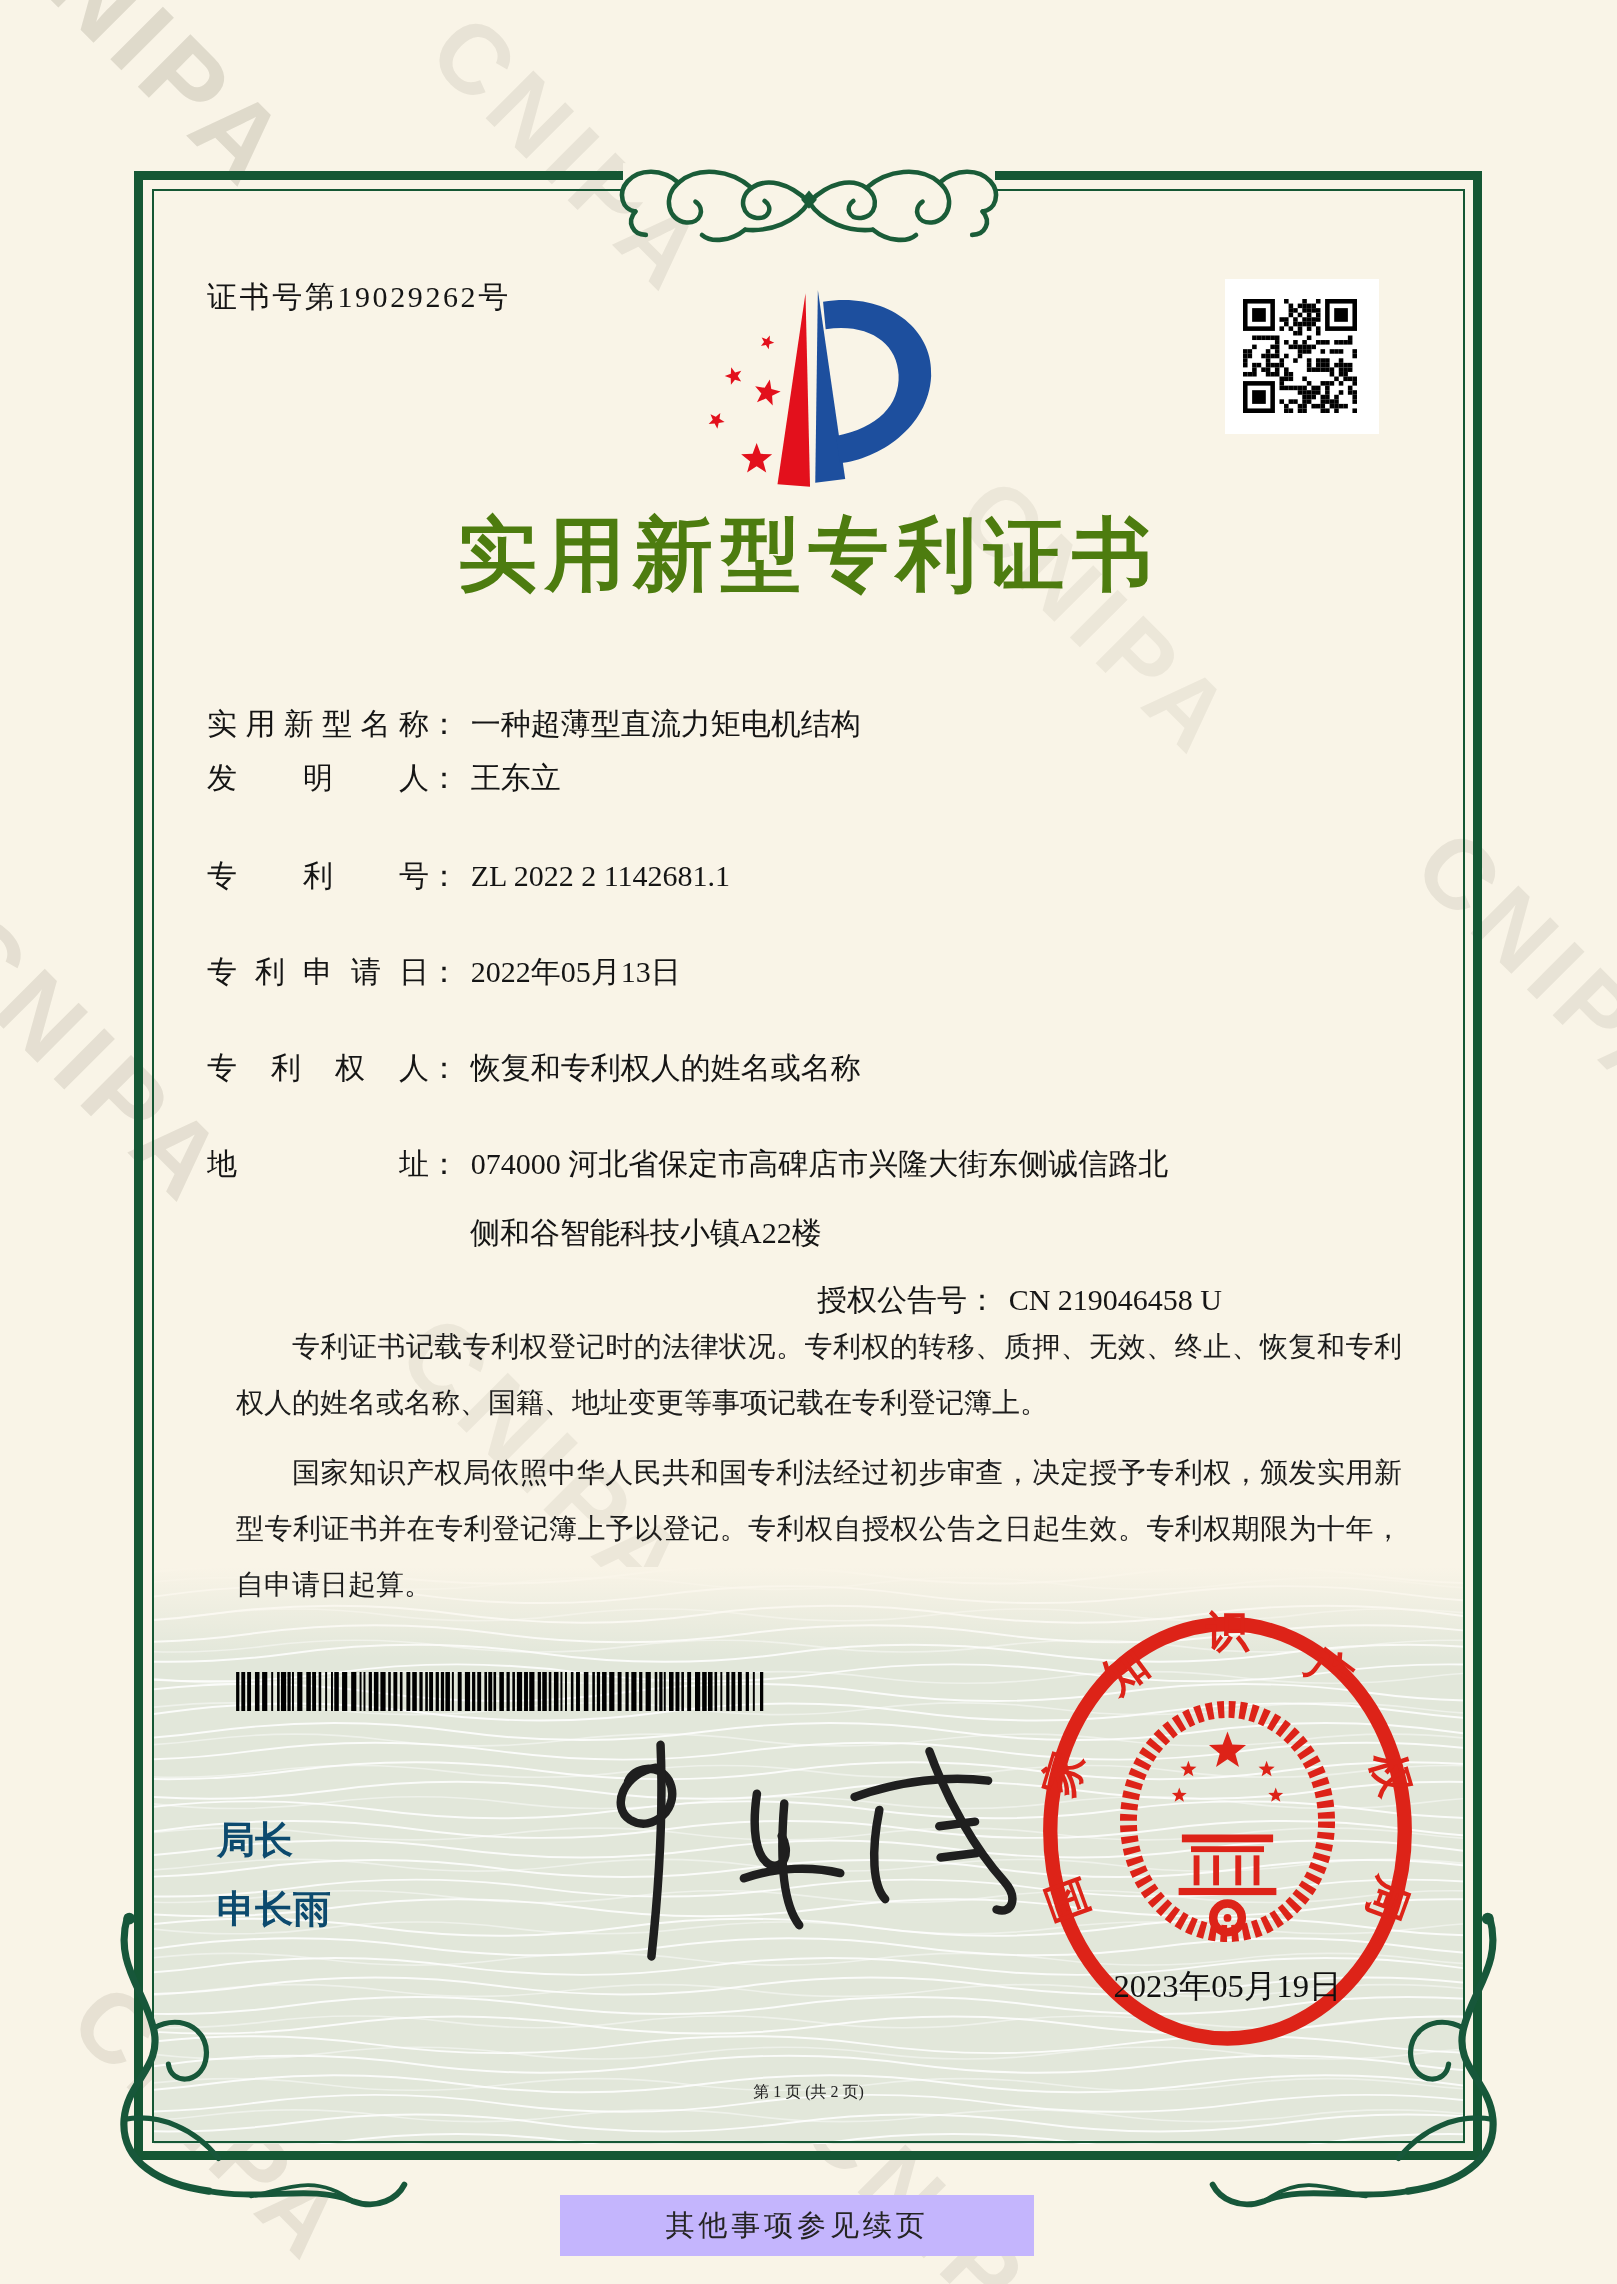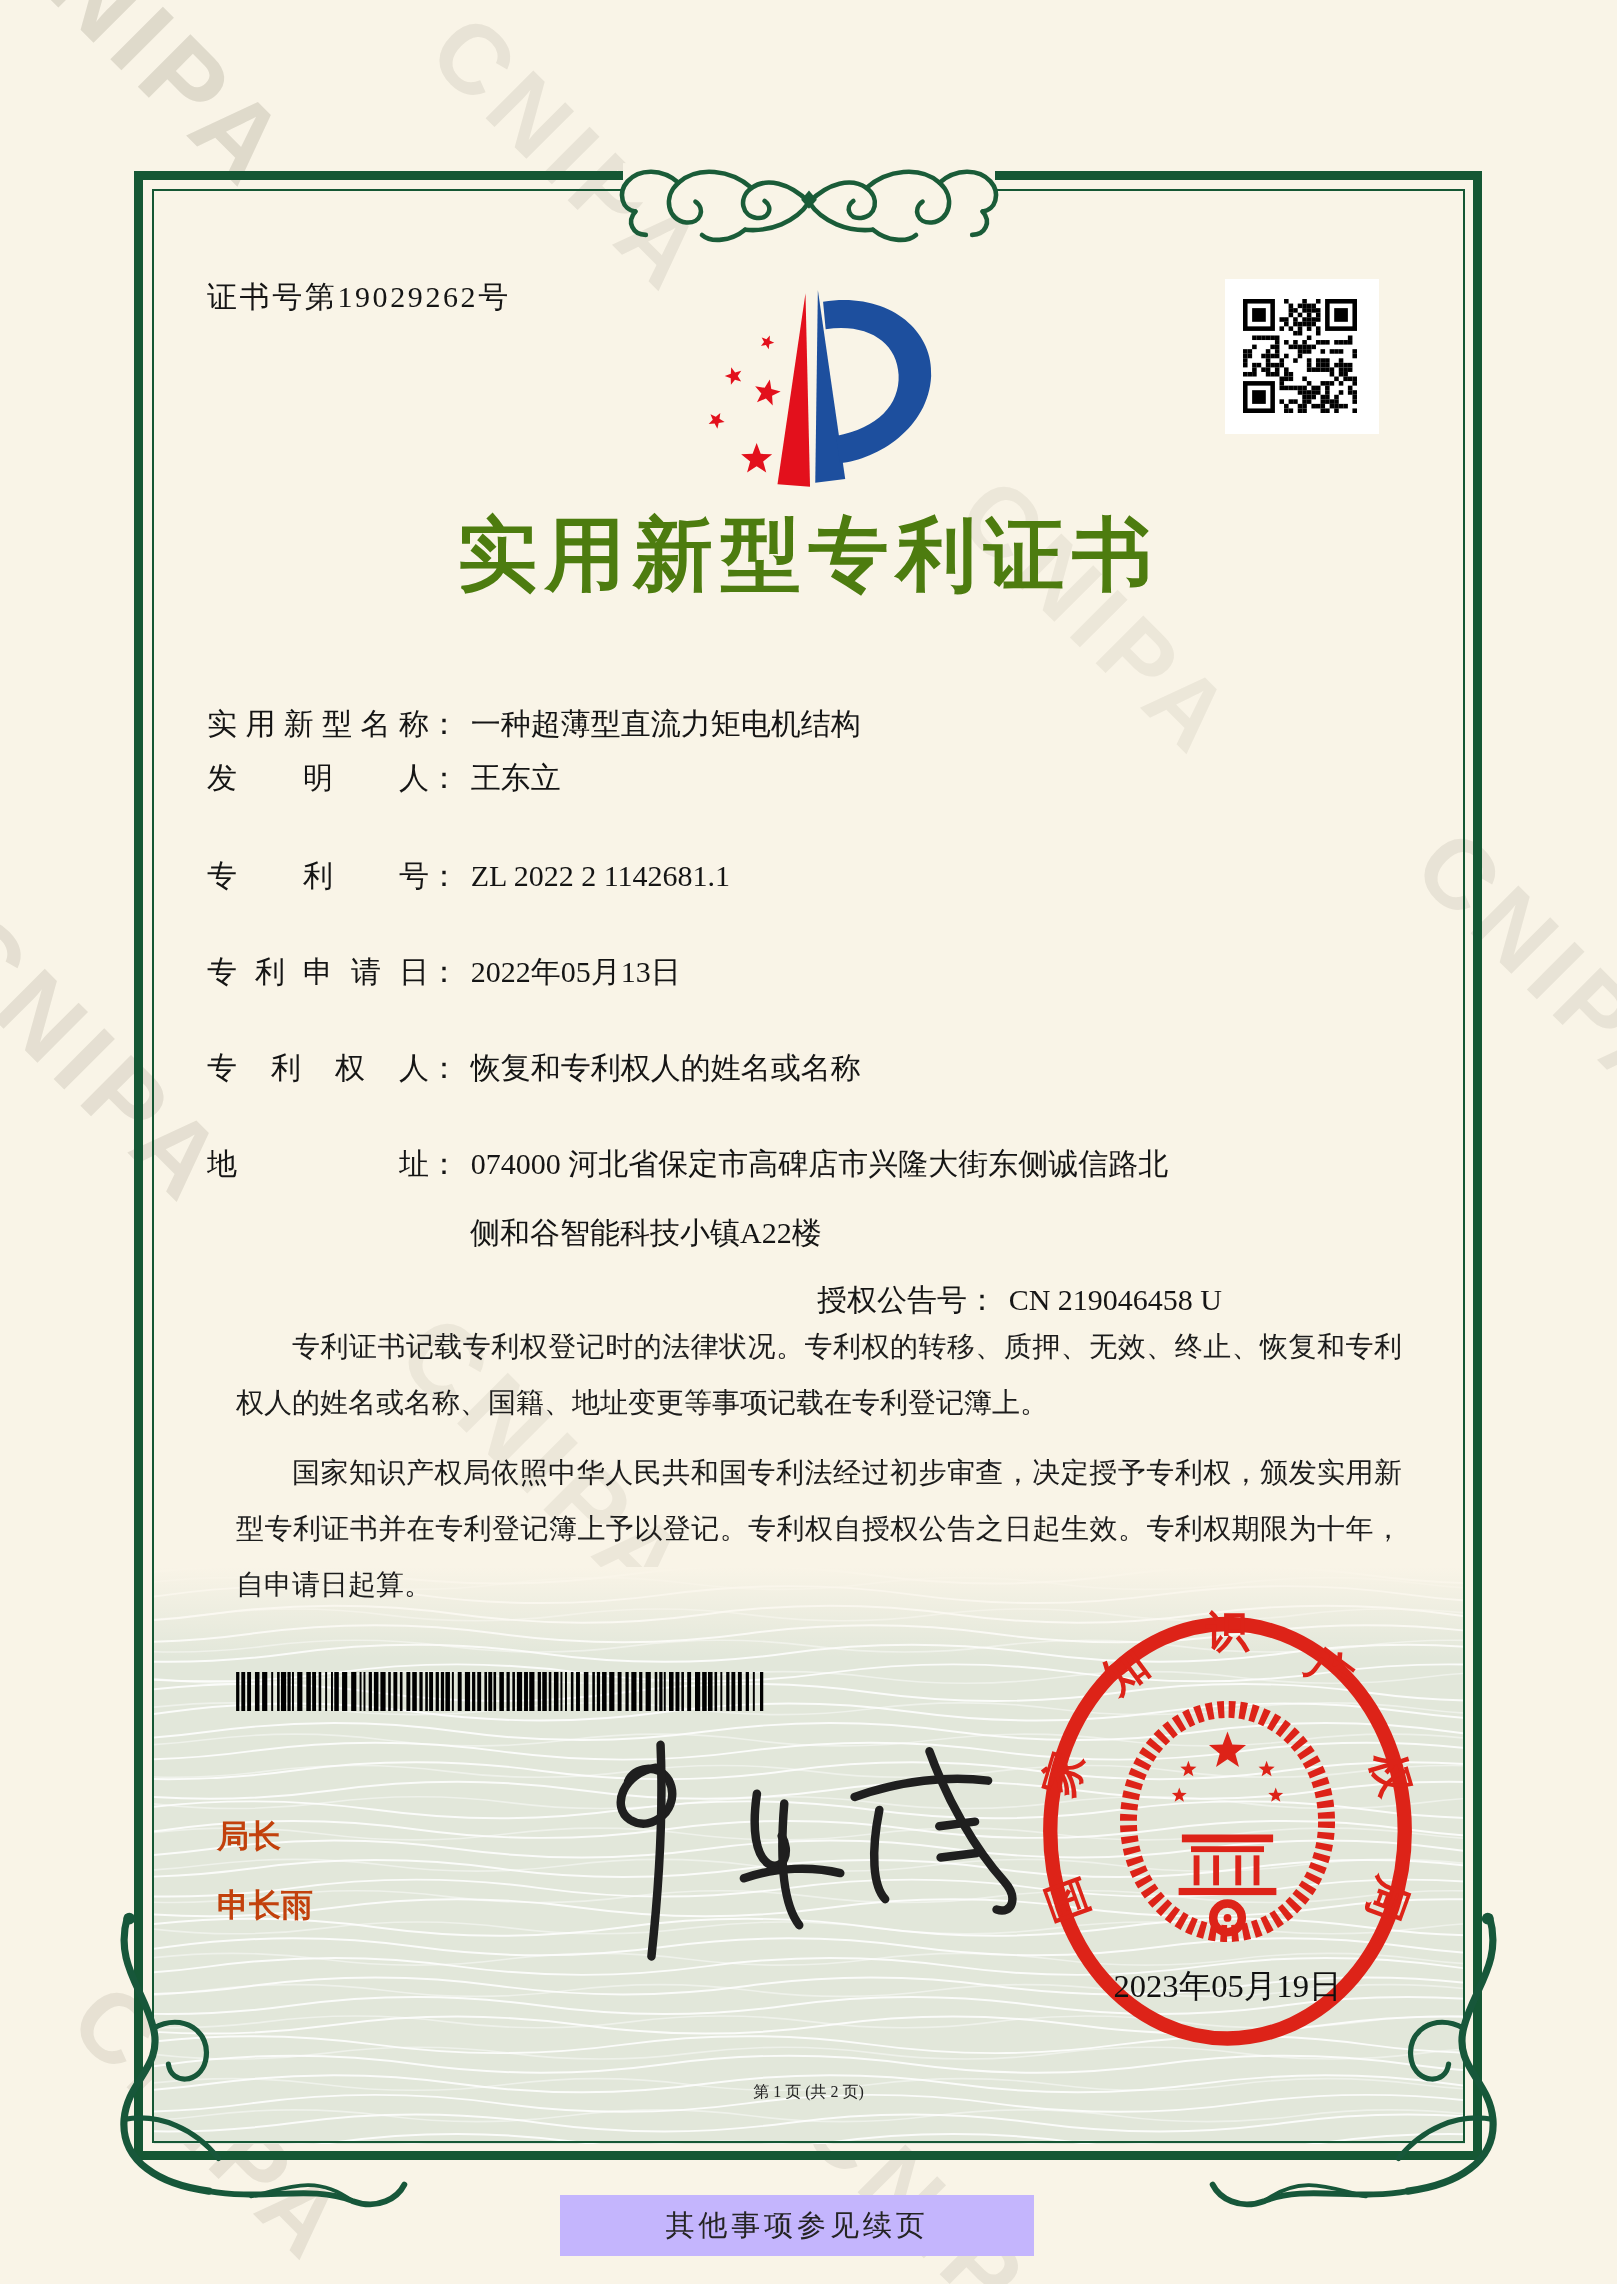--- a/index.html
+++ b/index.html
@@ -28,21 +28,21 @@
     font-size:80px;font-weight:bold;letter-spacing:7.8px;color:#4d7c0f;}
   .row{position:absolute;left:207px;white-space:nowrap;font-size:30px;}
   .flabel{display:inline-block;width:222px;text-align:justify;text-align-last:justify;}
   .fvalue{margin-left:11.7px;}
   .addr2{margin-left:263px;margin-top:28px;}
   .pair2{position:absolute;left:610px;top:0;}
   .paras{position:absolute;left:236px;top:1319px;width:1166px;font-size:28px;
     line-height:56px;text-align:justify;color:#1c1c1c;}
   .paras p{margin:0 0 14.3px 0;text-indent:2em;}
   .director{position:absolute;left:217px;font-family:Liberation Mono, monospace;
-    font-weight:bold;font-size:32px;color:#c2410c;}
+    font-weight:bold;font-size:38px;color:#0c4a6e;}
   .footerpage{position:absolute;left:0;top:2082px;width:100%;text-align:center;font-size:16px;color:#222;}
   .note{position:absolute;left:560px;top:2195px;width:474px;height:61px;background:#c4b5fd;
     display:flex;align-items:center;justify-content:center;font-size:29px;letter-spacing:3.9px;color:#242424;}
   svg{display:block;}
 </style>
 </head>
 <body>
 
 <div class="page">
 

